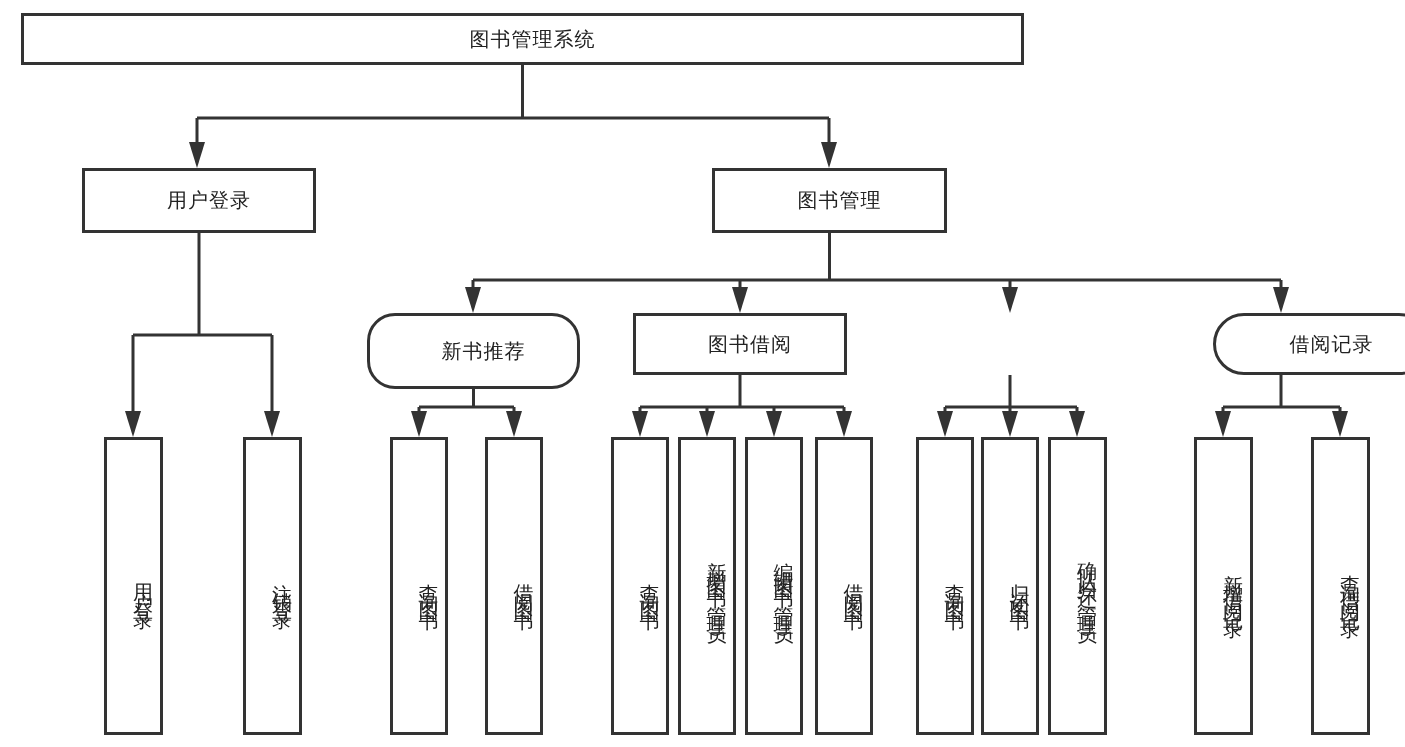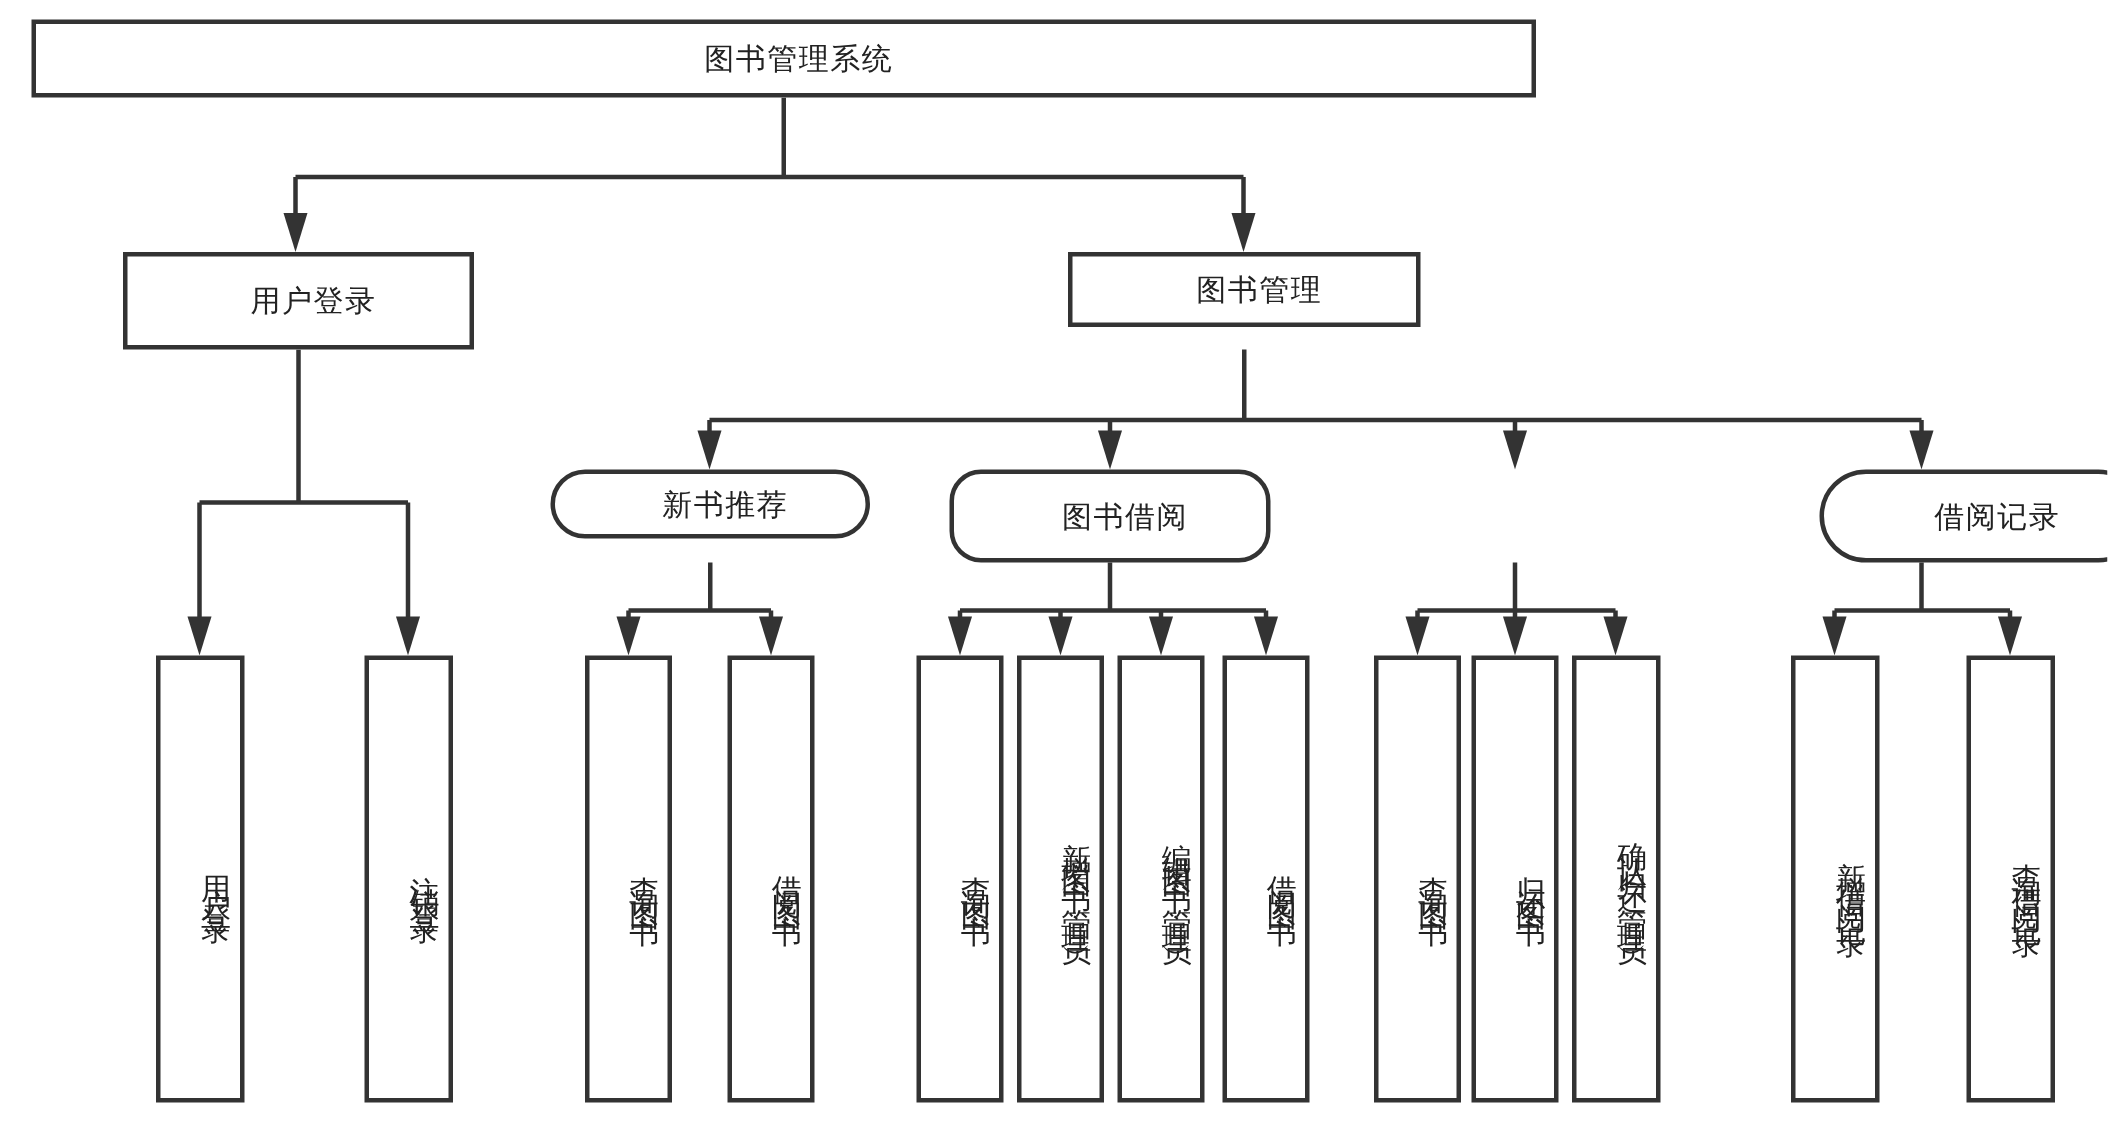--- a/index.html
+++ b/index.html
@@ -92,24 +92,24 @@
     <polygon points="1077,437 1069,411 1085,411" fill="#333333"></polygon>
 
     <path d="M1281 375 V407 M1223 407 H1340 M1223 407 V419 M1340 407 V419" stroke="#333333" stroke-width="3" fill="none"></path>
     <polygon points="1223,437 1215,411 1231,411" fill="#333333"></polygon>
     <polygon points="1340,437 1332,411 1348,411" fill="#333333"></polygon>
   </svg>
 
   <div class="node" style="left:21px; top:13px; width:1003px; height:52px;">图书管理系统</div>
 
   <div class="node" style="left:82px; top:168px; width:234px; height:65px;">用户登录</div>
-  <div class="node" style="left:712px; top:168px; width:235px; height:50px;">图书管理</div>
+  <div class="node" style="left:712px; top:168px; width:235px; height:65px;">图书管理</div>
 
-  <div class="node" style="left:367px; top:313px; width:213px; height:46px;border-radius:28px;">新书推荐</div>
-  <div class="node" style="left:633px; top:313px; width:214px; height:62px;border-radius:21px;">图书借阅</div>
+  <div class="node" style="left:367px; top:313px; width:213px; height:76px;border-radius:28px;">新书推荐</div>
+  <div class="node" style="left:633px; top:313px; width:214px; height:62px;">图书借阅</div>
   <div class="node" style="left:1213px; top:313px; width:217px; height:62px;border-radius:31px;">借阅记录</div>
 
   <div class="node leaf" style="left:104px; top:437px; width:59px; height:298px;">用户登录</div>
   <div class="node leaf" style="left:243px; top:437px; width:59px; height:298px;">注销登录</div>
 
   <div class="node leaf" style="left:390px; top:437px; width:58px; height:298px;">查询图书</div>
   <div class="node leaf" style="left:485px; top:437px; width:58px; height:298px;">借阅图书</div>
 
   <div class="node leaf" style="left:611px; top:437px; width:58px; height:298px;">查询图书</div>
   <div class="node leaf" style="left:678px; top:437px; width:58px; height:298px;">新增图书（管理员）</div>

